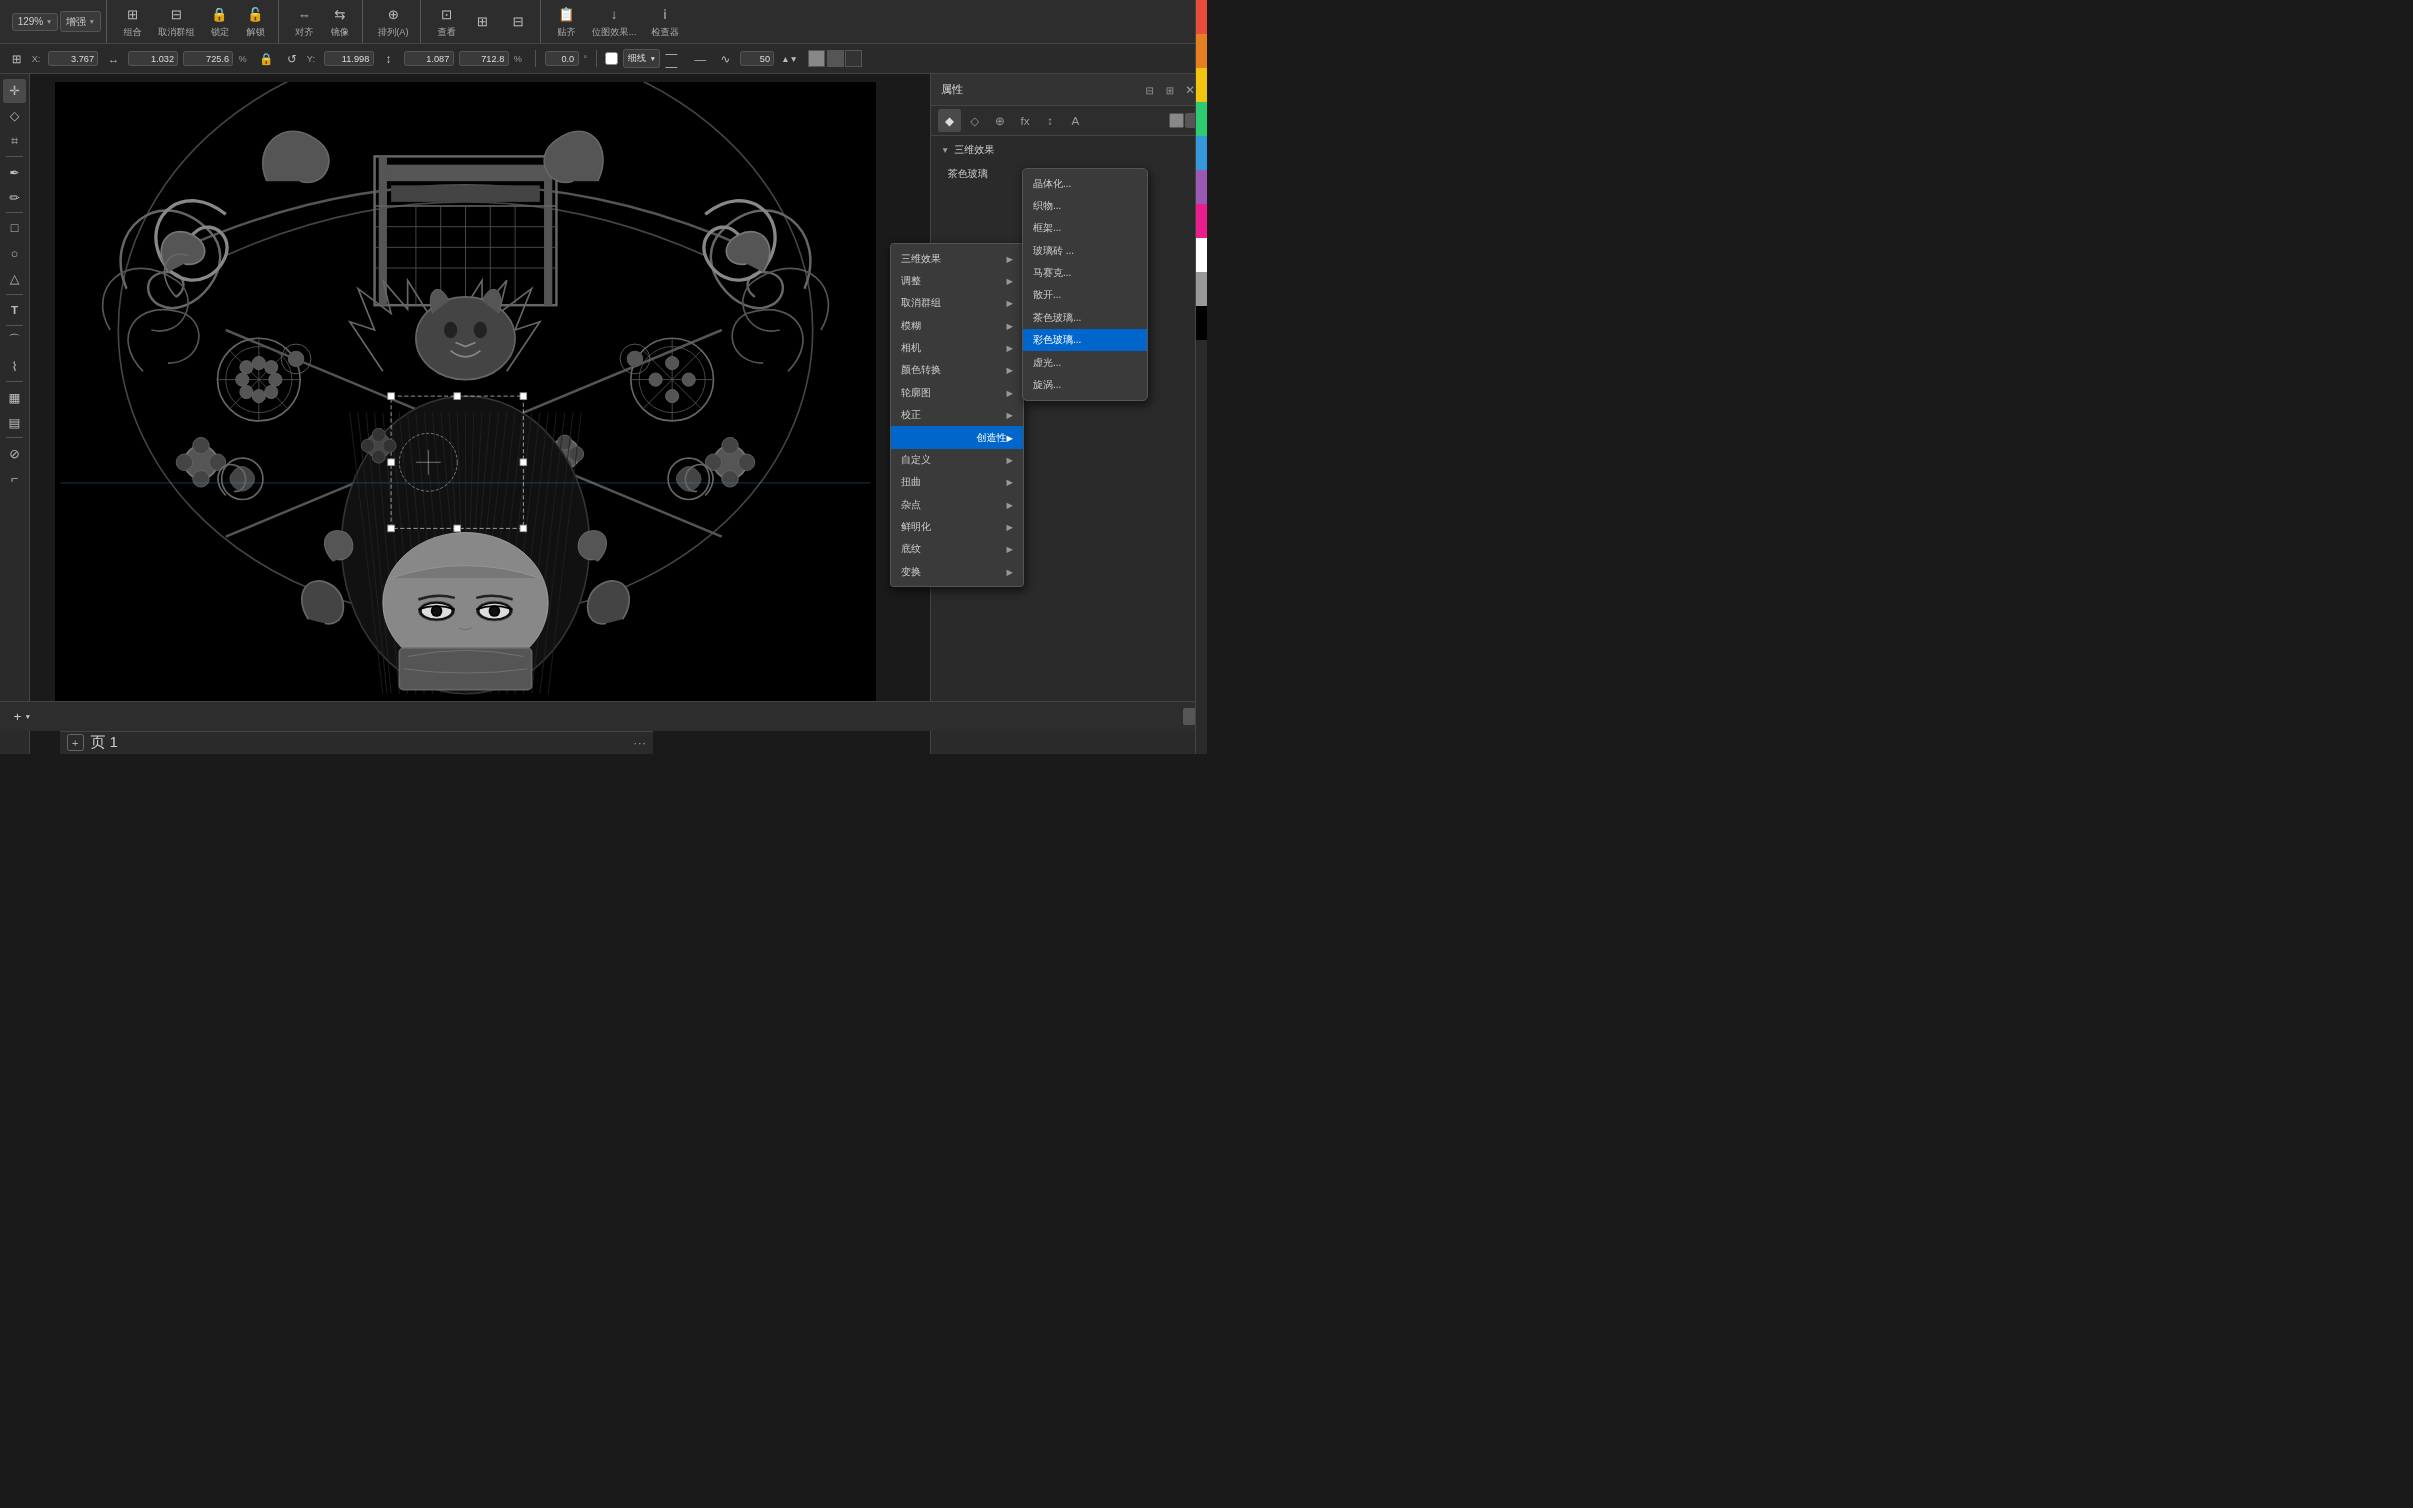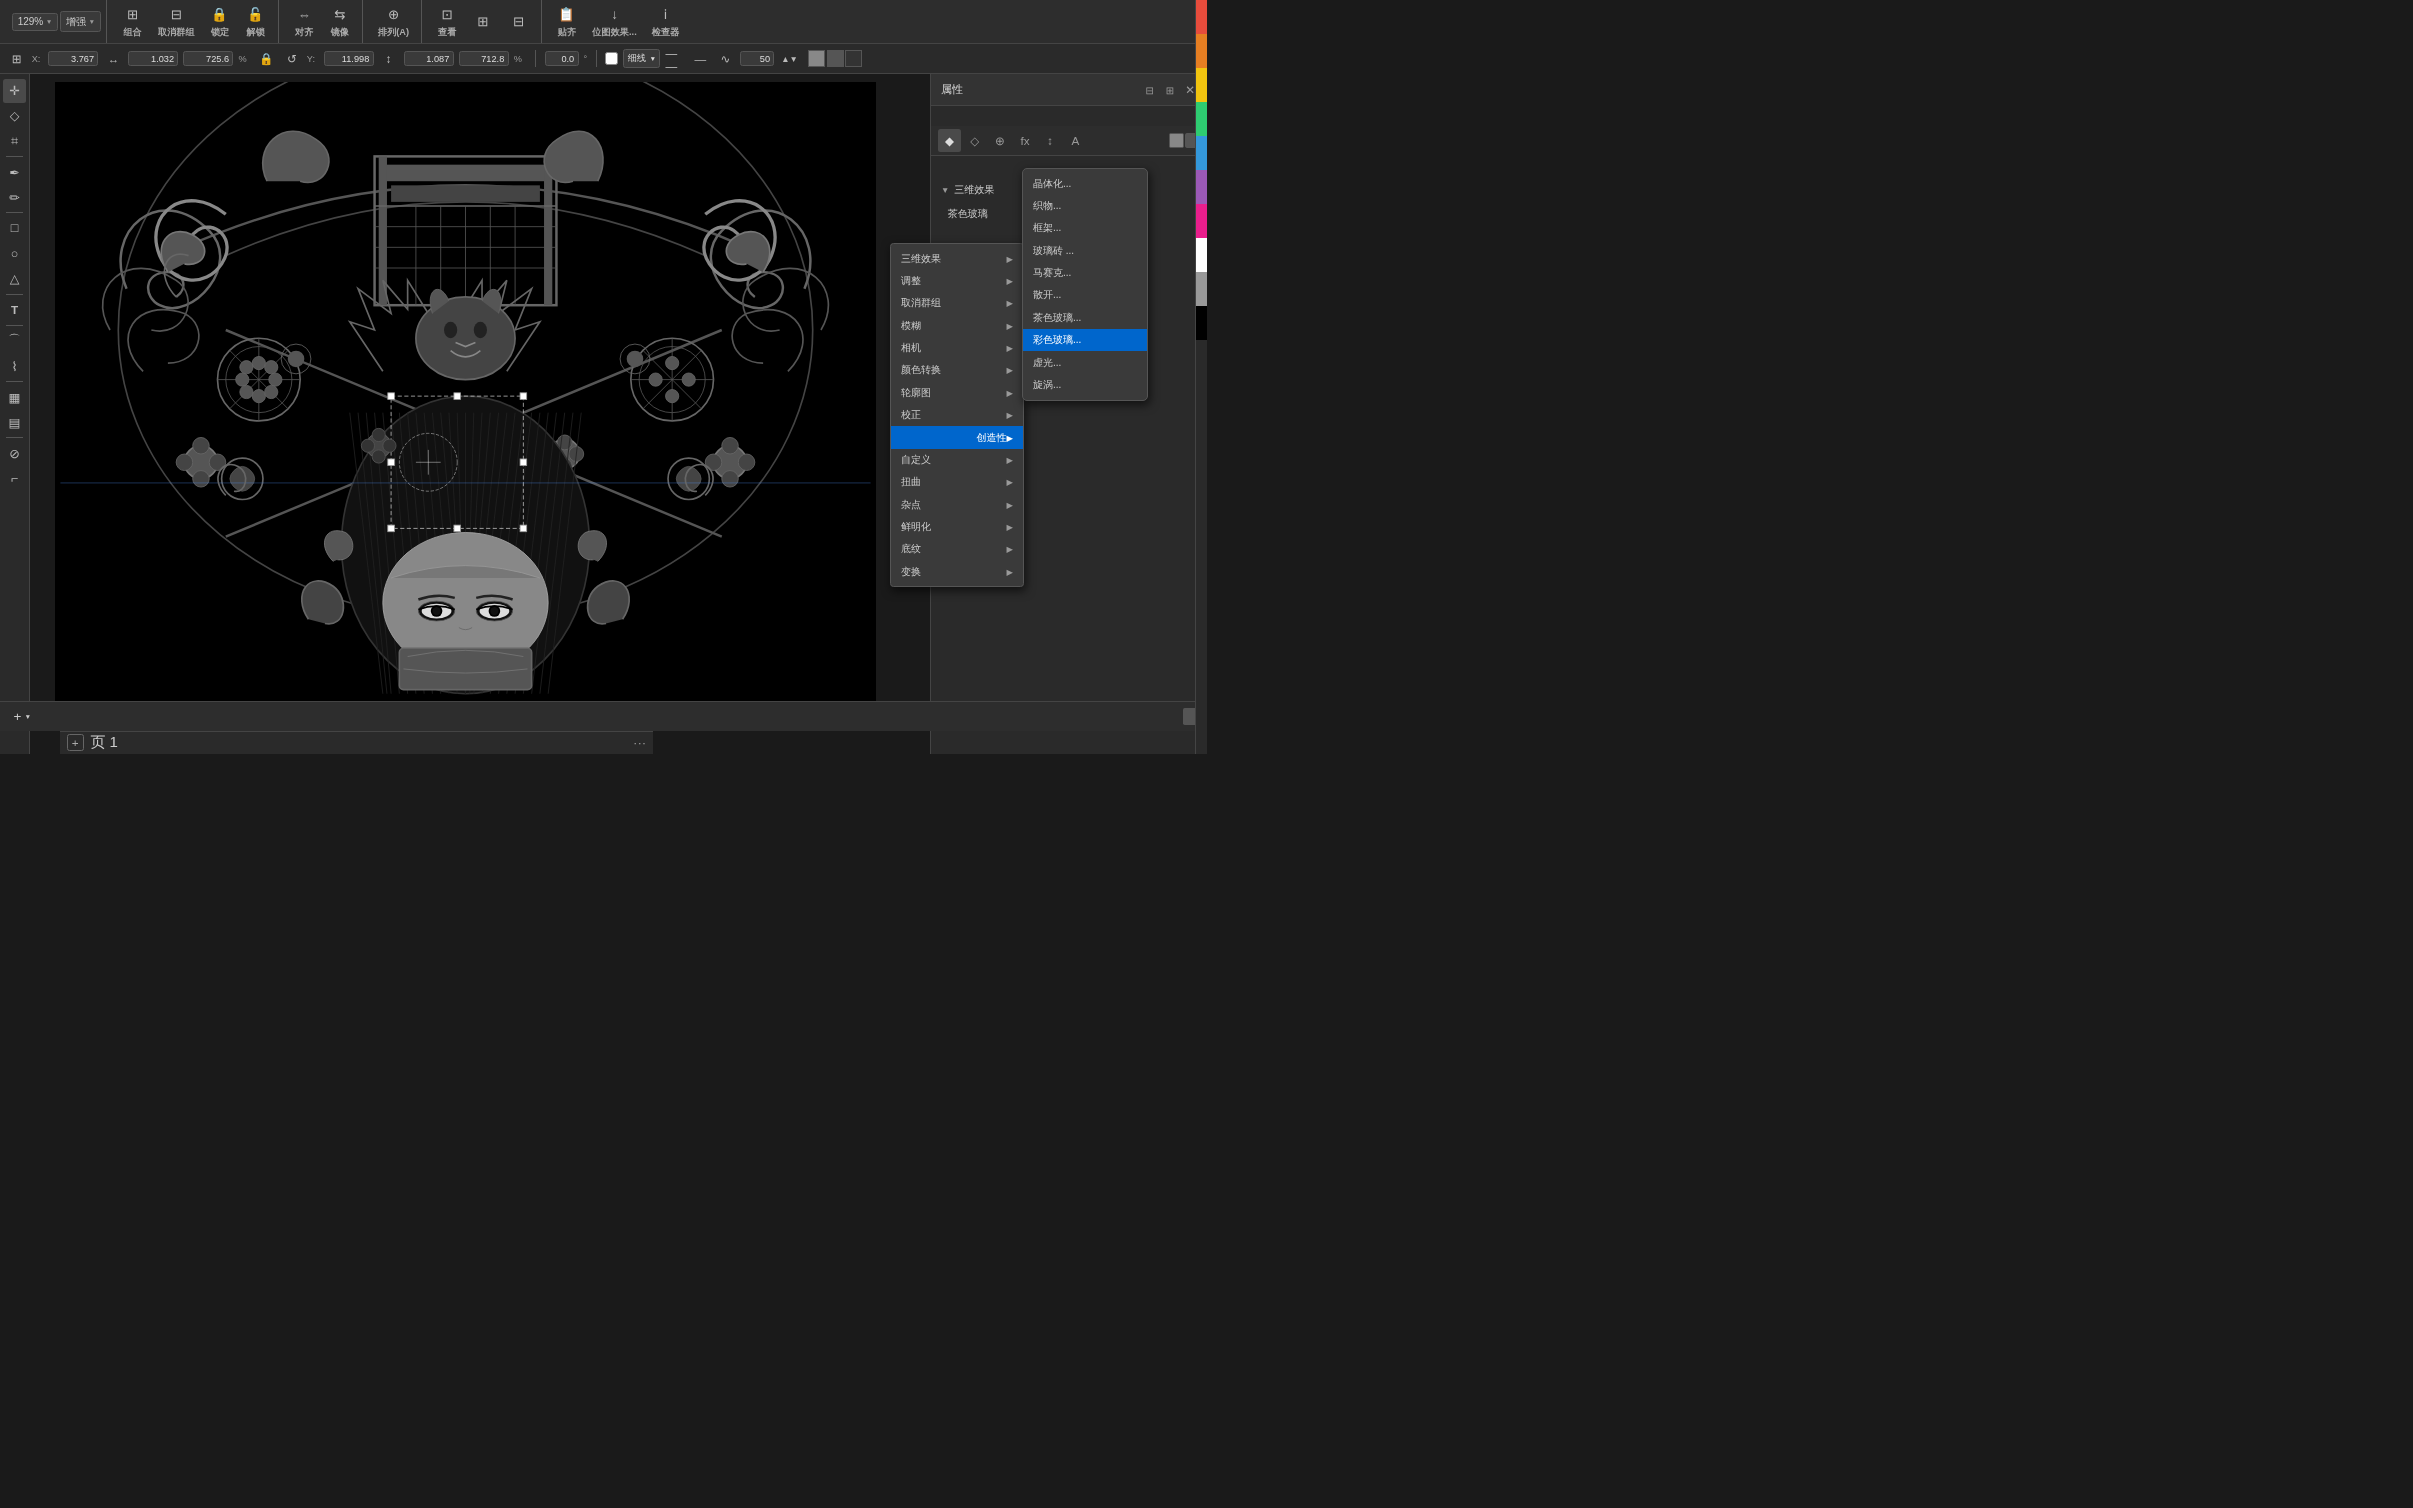--- a/index.html
+++ b/index.html
@@ -49,21 +49,20 @@
       display: flex;
       align-items: center;
       justify-content: center;
       color: #bbb;
       font-size: 13.4px;
     }
     .toolbar-btn .label {
       font-size: 9.2px;
       color: #aaa;
       margin-top: 2px;
-      font-weight: bold;
     }
     .dropdown-btn {
       display: flex;
       align-items: center;
       gap: 2.5px;
       padding: 2.5px 5px;
       background: #3a3a3a;
       border: 0.8px solid #555;
       border-radius: 2.5px;
       cursor: pointer;
@@ -196,21 +195,20 @@
     .page-label { font-size: 15px; color: #ccc; }
     .page-more { margin-left: auto; font-size: 13.4px; color: #999; cursor: pointer; }
 
     
     .right-panel {
       width: 277px;
       background: #2a2a2a;
       border-left: 0.8px solid #444;
       display: flex;
       flex-direction: column;
-      gap: 20px;
     }
     .panel-header {
       height: 32px;
       background: #333;
       border-bottom: 0.8px solid #444;
       display: flex;
       align-items: center;
       padding: 0 10px;
       position: relative;
     }

